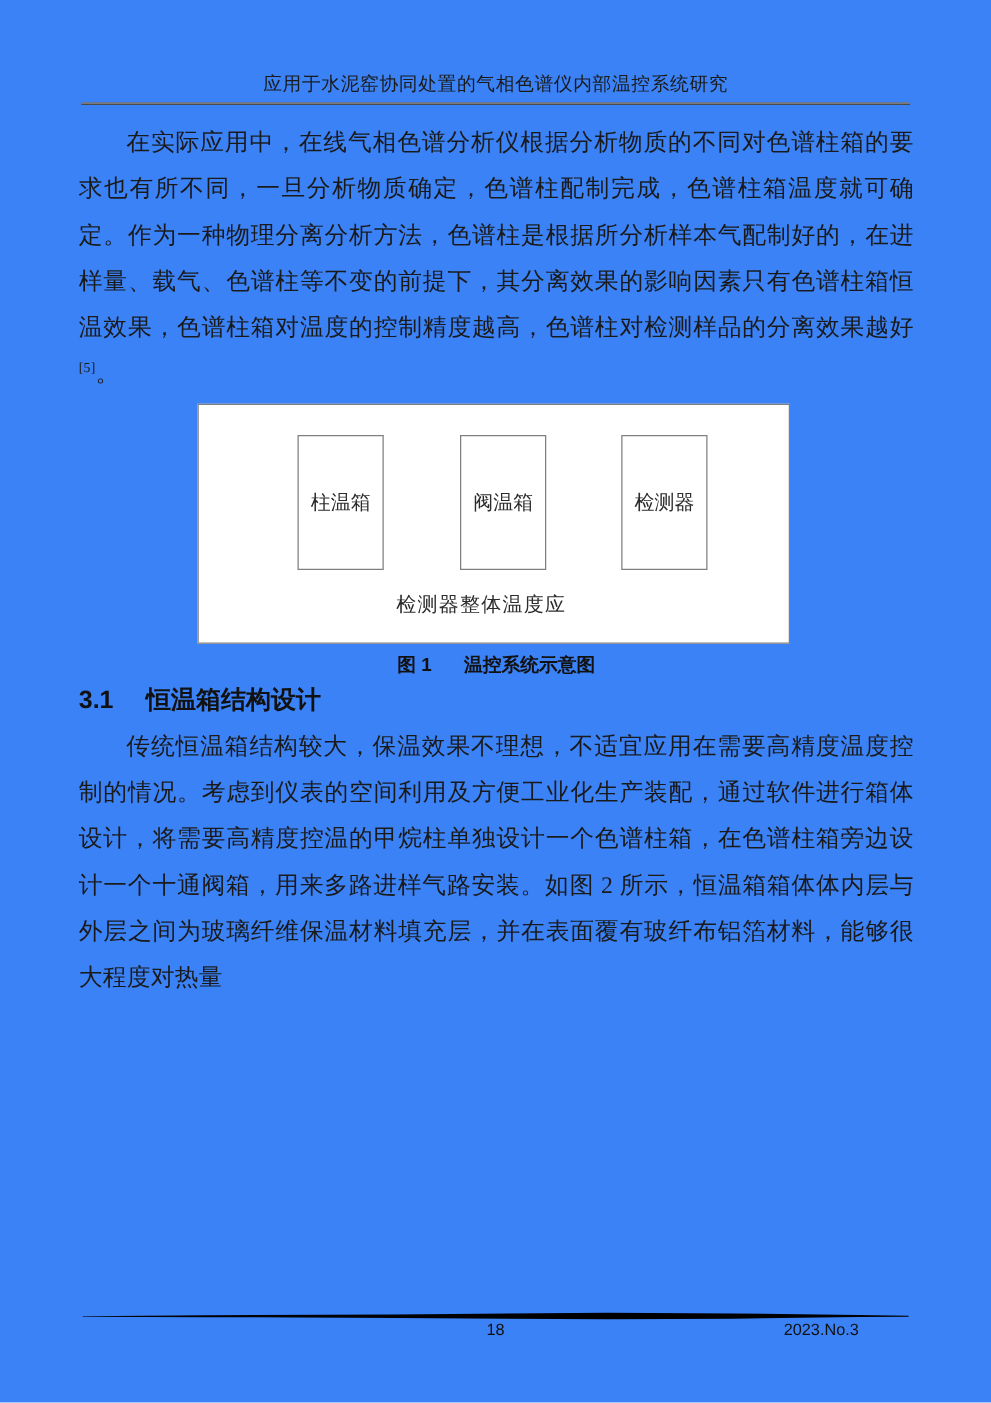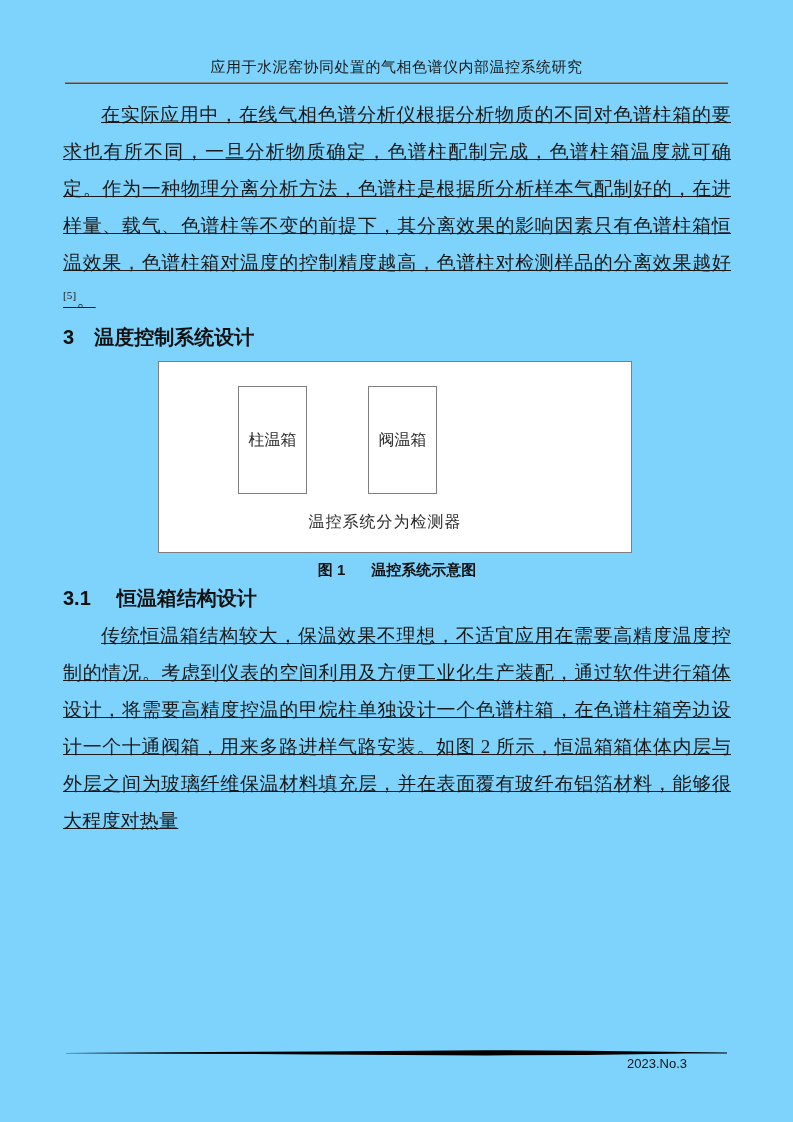--- a/index.html
+++ b/index.html
@@ -2,21 +2,21 @@
 <html><head>
 <meta charset="utf-8">
 <style>
   * { margin: 0; padding: 0; box-sizing: border-box; }
   html, body { background: #ffffff; }
   .page {
     position: relative;
     width: 793px;
     height: 1122px;
     margin: 0 auto;
-    background: #7dd3fc;
+    background: #3b82f6;
     overflow: hidden;
     color: #1a1a1a;
     font-family: "Liberation Serif", "DejaVu Serif", serif;
   }
   
   .running-head {
     position: absolute;
     top: 58px; left: 0; right: 0;
     text-align: center;
     font-size: 15px;
@@ -35,21 +35,20 @@
     position: absolute;
     top: 96px; left: 63px;
     width: 668px;
   }
   .para {
     font-size: 19px;
     line-height: 37px;
     text-align: justify;
     text-indent: 2em;
     letter-spacing: 0.2px;
-    text-decoration: underline;
   }
   .para sup {
     font-size: 11px;
     vertical-align: super;
     line-height: 0;
   }
   .sec-heading {
     font-family: "Liberation Sans", "DejaVu Sans", sans-serif;
     font-weight: bold;
     font-size: 20px;
@@ -134,34 +133,35 @@
 <div class="page">
 
   <div class="running-head">应用于水泥窑协同处置的气相色谱仪内部温控系统研究</div>
   <div class="head-rule"></div>
 
   <div class="body-col">
 
     <p class="para"><span>在实际应用中，在线气相色谱分析仪根据分析物质的不同对色谱柱箱的要求也有所不同，一旦分析物质确定，色谱柱配制完成，色谱柱箱温度就可确定。作为一种物理分离分析方法，色谱柱是根据所分析样本气配制好的，在进样量、载气、色谱柱等不变的前提下，其分离效果的影响因素只有色谱柱箱恒温效果，色谱柱箱对温度的控制精度越高，色谱柱对检测样品的分离效果越好</span><sup>[5]</sup><span>。</span></p>
 
 
-    <h2 class="sec-heading"><span class="sec-num-wide">3</span><span>温度控制系统设计</span></h2>
 
 
     <div class="figure-wrap">
       <div class="fig-box b1">柱温箱</div>
       <div class="fig-box b2">阀温箱</div>
-      <div class="fig-system-label">温控系统分为检测器</div>
+      <div class="fig-box b3">检测器</div>
+      <div class="fig-system-label">检测器整体温度应</div>
     </div>
     <div class="fig-caption"><span class="cap-num">图 1</span><span>温控系统示意图</span></div>
 
     <h3 class="sec-heading sub"><span class="sec-num-narrow">3.1</span><span>恒温箱结构设计</span></h3>
 
     <p class="para p4">传统恒温箱结构较大，保温效果不理想，不适宜应用在需要高精度温度控制的情况。考虑到仪表的空间利用及方便工业化生产装配，通过软件进行箱体设计，将需要高精度控温的甲烷柱单独设计一个色谱柱箱，在色谱柱箱旁边设计一个十通阀箱，用来多路进样气路安装。如图 2 所示，恒温箱箱体体内层与外层之间为玻璃纤维保温材料填充层，并在表面覆有玻纤布铝箔材料，能够很大程度对热量</p>
 
   </div>
 
   <svg class="footer-rule" viewBox="0 0 661 8" preserveAspectRatio="none">
     <polygon fill="#000000" points="0,3.9 100,3.2 250,2.5 420,1.2 520,1.7 620,3 661,3.6 661,4.4 620,4.6 520,5.9 420,6.4 250,5.4 100,4.7 0,4.3"></polygon>
   </svg>
+  <div class="footer-page-number">18</div>
   <div class="footer-issue">2023.No.3</div>
 
 </div>
 
 </body></html>

